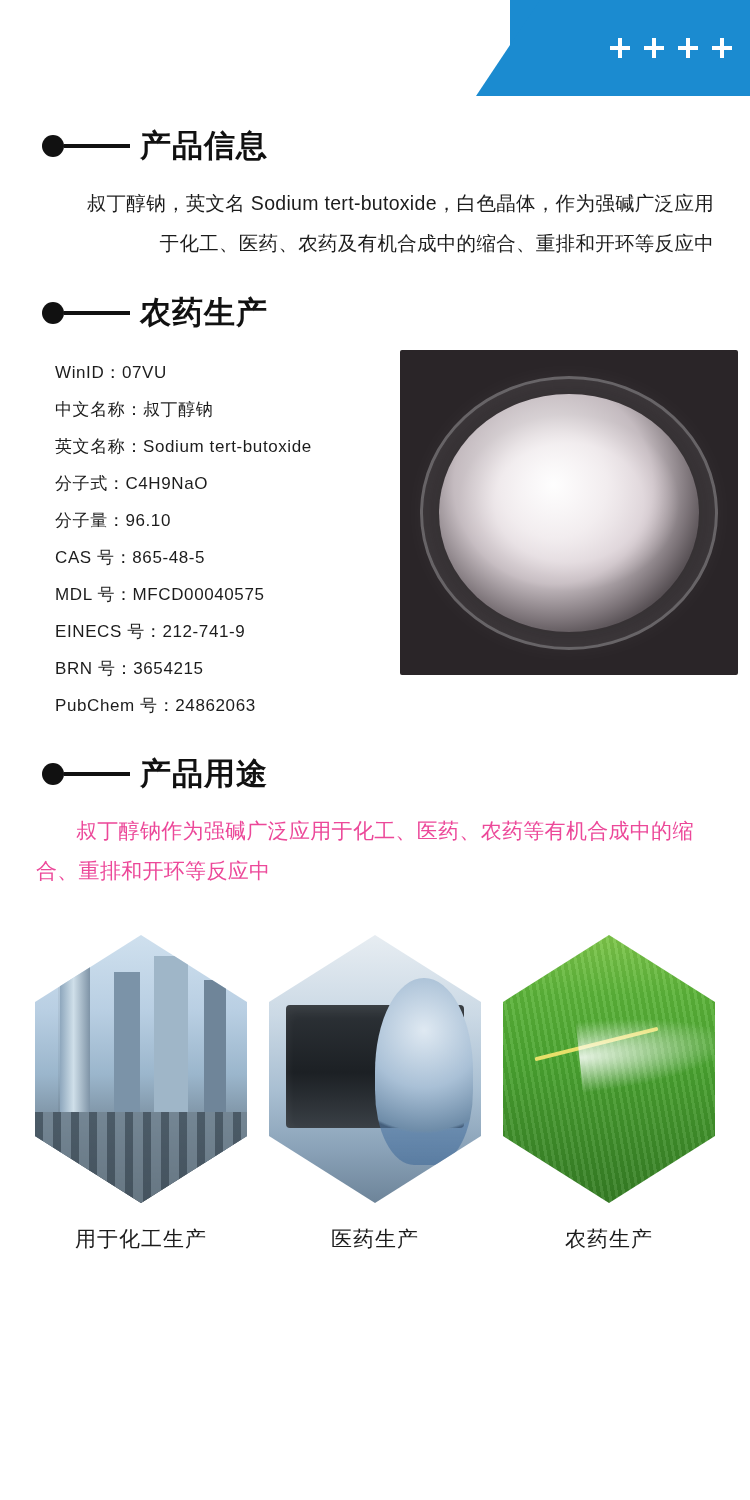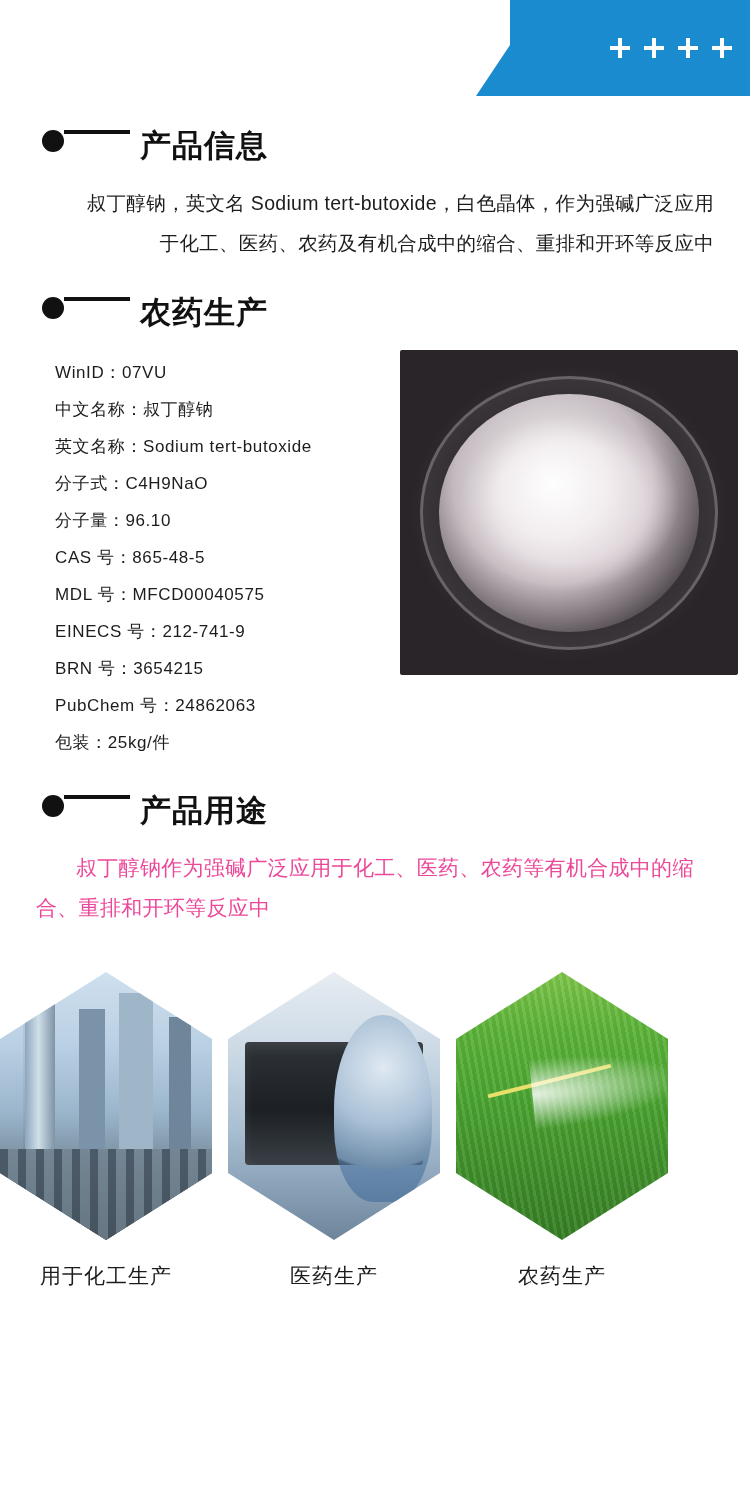--- a/index.html
+++ b/index.html
@@ -65,21 +65,21 @@
   .plus::before {
     left: 0; top: 8px; width: 20px; height: 4px;
   }
   .plus::after {
     top: 0; left: 8px; width: 4px; height: 20px;
   }
 
   
   .section-title {
     display: flex;
-    align-items: flex-start;
+    align-items: center;
     padding-left: 42px;
     margin-top: 34px;
   }
   .dot {
     width: 22px;
     height: 22px;
     border-radius: 50%;
     background: #111;
     flex: 0 0 auto;
   }
@@ -173,22 +173,22 @@
     font-size: 21px;
     line-height: 40px;
     color: #ec4899;
     text-indent: 40px;
     letter-spacing: 0.3px;
   }
 
   
   .gallery {
     display: flex;
-    justify-content: flex-start;
-    gap: 16px;
+    justify-content: center;
+    gap: 22px;
     margin-top: 44px;
   }
   .gallery-item {
     width: 212px;
     text-align: center;
   }
   .hex {
     width: 212px;
     height: 268px;
     margin: 0 auto;
@@ -332,21 +332,20 @@
     <div class="param-row">WinID：07VU</div>
     <div class="param-row">中文名称：叔丁醇钠</div>
     <div class="param-row">英文名称：Sodium tert-butoxide</div>
     <div class="param-row">分子式：C4H9NaO</div>
     <div class="param-row">分子量：96.10</div>
     <div class="param-row">CAS 号：865-48-5</div>
     <div class="param-row">MDL 号：MFCD00040575</div>
     <div class="param-row">EINECS 号：212-741-9</div>
     <div class="param-row">BRN 号：3654215</div>
     <div class="param-row">PubChem 号：24862063</div>
-    <div class="param-row">包装：25kg/件</div>
   </div>
   <div class="product-photo"></div>
 </div>
 
 <div class="section-title">
   <span class="dot"></span>
   <span class="bar"></span>
   <h2>产品用途</h2>
 </div>
 <p class="usage">叔丁醇钠作为强碱广泛应用于化工、医药、农药等有机合成中的缩合、重排和开环等反应中</p>

